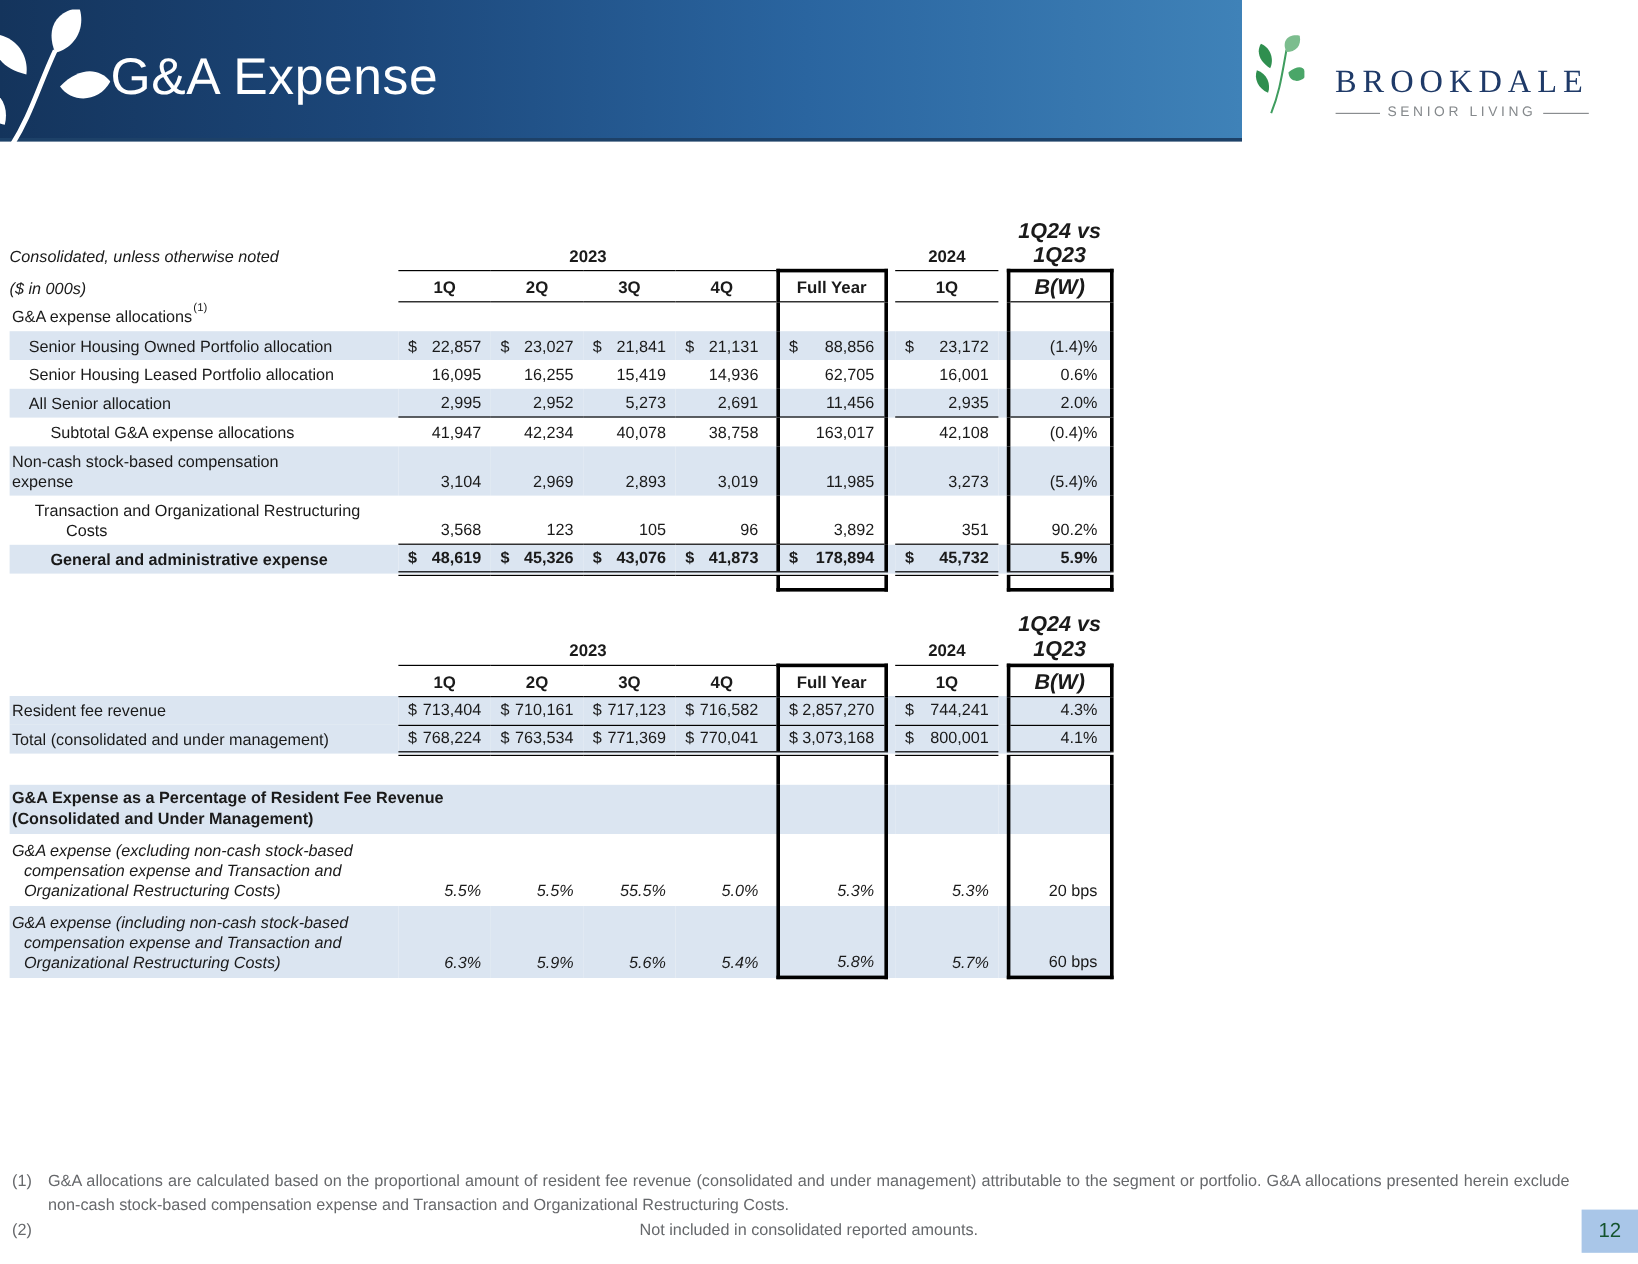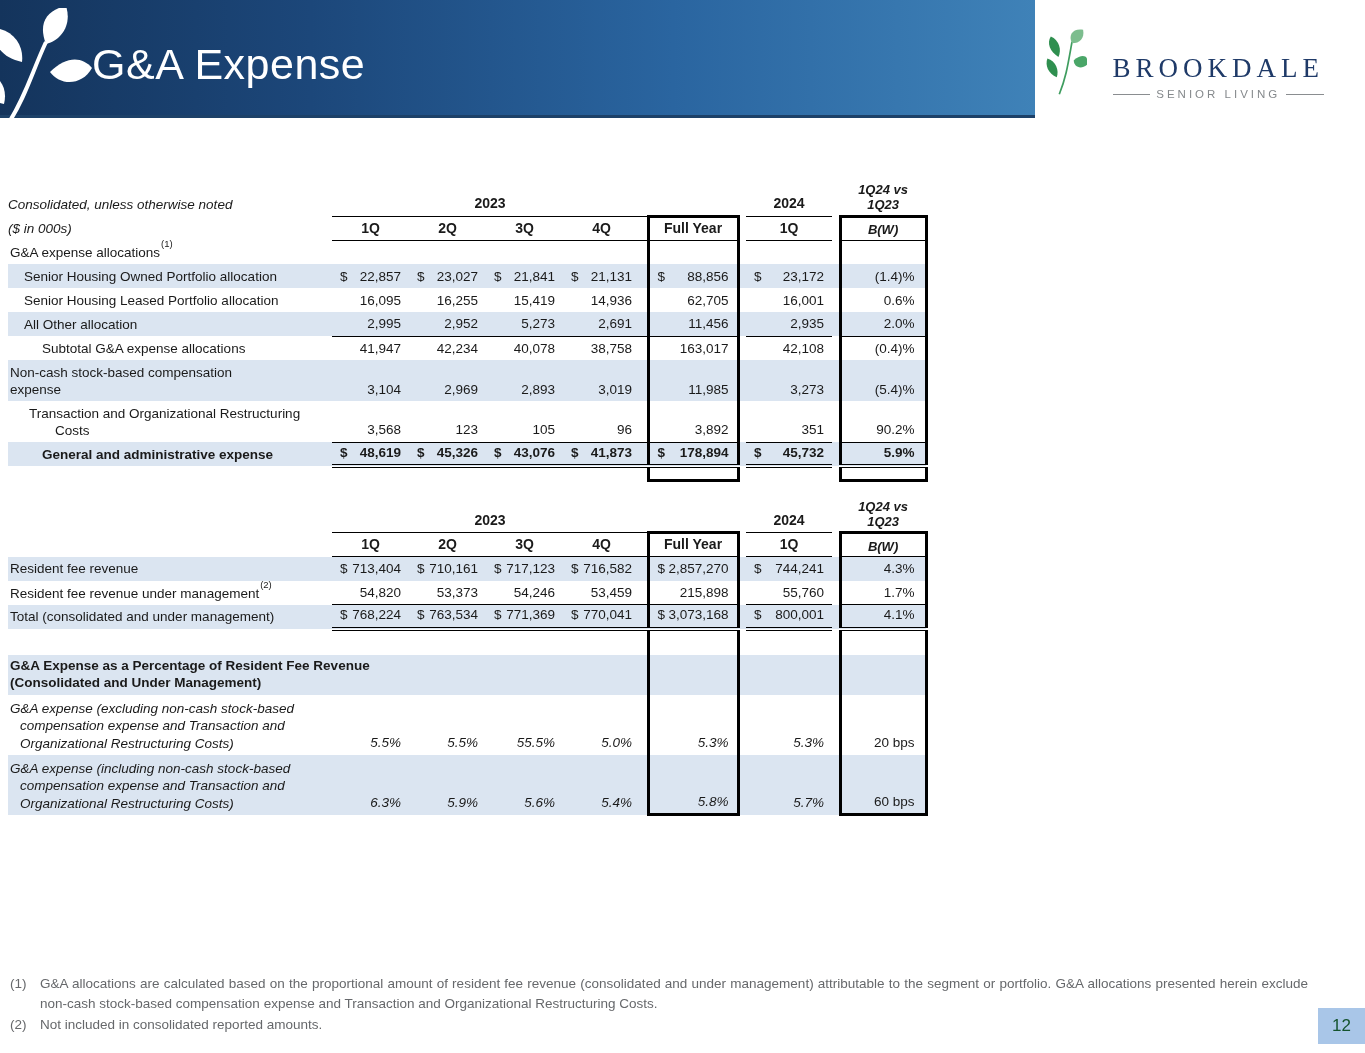--- a/index.html
+++ b/index.html
@@ -27,21 +27,21 @@
   table + table { margin-top:15px; }
   td { vertical-align:bottom; padding:2px 0 3px 0; line-height:1.22; }
   .lbl { padding-left:2px; }
   .i1 { padding-left:16px; }
   .i2 { padding-left:34px; }
   .num { text-align:right; padding-right:8px; }
   .money { display:flex; justify-content:space-between; padding-left:8px; }
   .bwc { padding-right:10px; }
   .meta { font-style:italic; }
   .hdr { font-weight:bold; text-align:center; font-size:14px; }
-  .vs { font-weight:bold; font-style:italic; text-align:center; line-height:1.12; font-size:13px; padding-bottom:2px; }
+  .vs { font-weight:bold; font-style:italic; text-align:center; line-height:1.12; font-size:18px; padding-bottom:2px; }
   .blue td { background:#dbe5f1; }
   .bold td { font-weight:bold; }
   .bx { border-left:3px solid #000; border-right:3px solid #000; }
   .bxt { border-top:3px solid #000; }
   .bxb { border-bottom:3px solid #000 !important; }
   .hu { border-bottom:1.5px solid #000; }
   .tl td.n { border-top:1.5px solid #000; }
   .dbl td.n { border-bottom:4px double #000; }
   tr.hA { height:36px; } tr.hB { height:23px; } tr.sec { height:24px; }
   tr.dr { height:24px;padding-left:23px; } tr.d2 { height:41px; } tr.fill { height:14px; }
@@ -51,21 +51,21 @@
   .pct .bps { font-style:normal; }
   .pctlbl div { line-height:1.27; }
   .pctlbl div + div { padding-left:10px; }
   .phdr td { font-weight:bold; line-height:1.3; }
   sup { font-size:9.5px; position:relative; top:-4px; margin-left:1px; font-style:normal; }
 
   
   .fns { position:absolute; left:10px; top:974px; width:1298px; color:#66686b; font-size:13.5px; line-height:1.5; }
   .fn { display:flex; }
   .fn-num { width:30px; flex:none; }
-  .fn-text { flex:1; }
+  .fn-text { flex:1;text-align:center; }
   .fn-just .fn-text { text-align:justify; }
 
   
   .pageno { position:absolute; right:0; top:1008px; width:47px; height:36px; background:#a9c6e8;
     display:flex; align-items:center; justify-content:center; font-size:17px; color:#14532d; }
 </style>
 </head>
 <body>
 
 <div class="banner">
@@ -198,21 +198,21 @@
     <td class="num n">15,419</td>
     <td class="num n">14,936</td>
     <td class="n"></td>
     <td class="num n bx">62,705</td>
     <td></td>
     <td class="num n">16,001</td>
     <td></td>
     <td class="num n bx bwc">0.6%</td>
   </tr>
   <tr class="dr blue">
-    <td class="lbl i1">All Other allocation</td>
+    <td class="lbl i1">All Senior allocation</td>
     <td class="num n">2,995</td>
     <td class="num n">2,952</td>
     <td class="num n">5,273</td>
     <td class="num n">2,691</td>
     <td class="n"></td>
     <td class="num n bx">11,456</td>
     <td></td>
     <td class="num n">2,935</td>
     <td></td>
     <td class="num n bx bwc">2.0%</td>
@@ -391,33 +391,20 @@
           </td>
     <td></td>
     <td class="num n">
             <span class="money">
               <span>$</span>
               <span>744,241</span>
             </span>
           </td>
     <td></td>
     <td class="num n bx bwc">4.3%</td>
-  </tr>
-  <tr class="dr">
-    <td class="lbl"><span>Resident fee revenue under management</span><sup>(2)</sup></td>
-    <td class="num n">54,820</td>
-    <td class="num n">53,373</td>
-    <td class="num n">54,246</td>
-    <td class="num n">53,459</td>
-    <td class="n"></td>
-    <td class="num n bx">215,898</td>
-    <td></td>
-    <td class="num n">55,760</td>
-    <td></td>
-    <td class="num n bx bwc">1.7%</td>
   </tr>
   <tr class="dr blue tl dbl">
     <td class="lbl">Total (consolidated and under management)</td>
     <td class="num n">
             <span class="money">
               <span>$</span>
               <span>768,224</span>
             </span>
           </td>
     <td class="num n">

